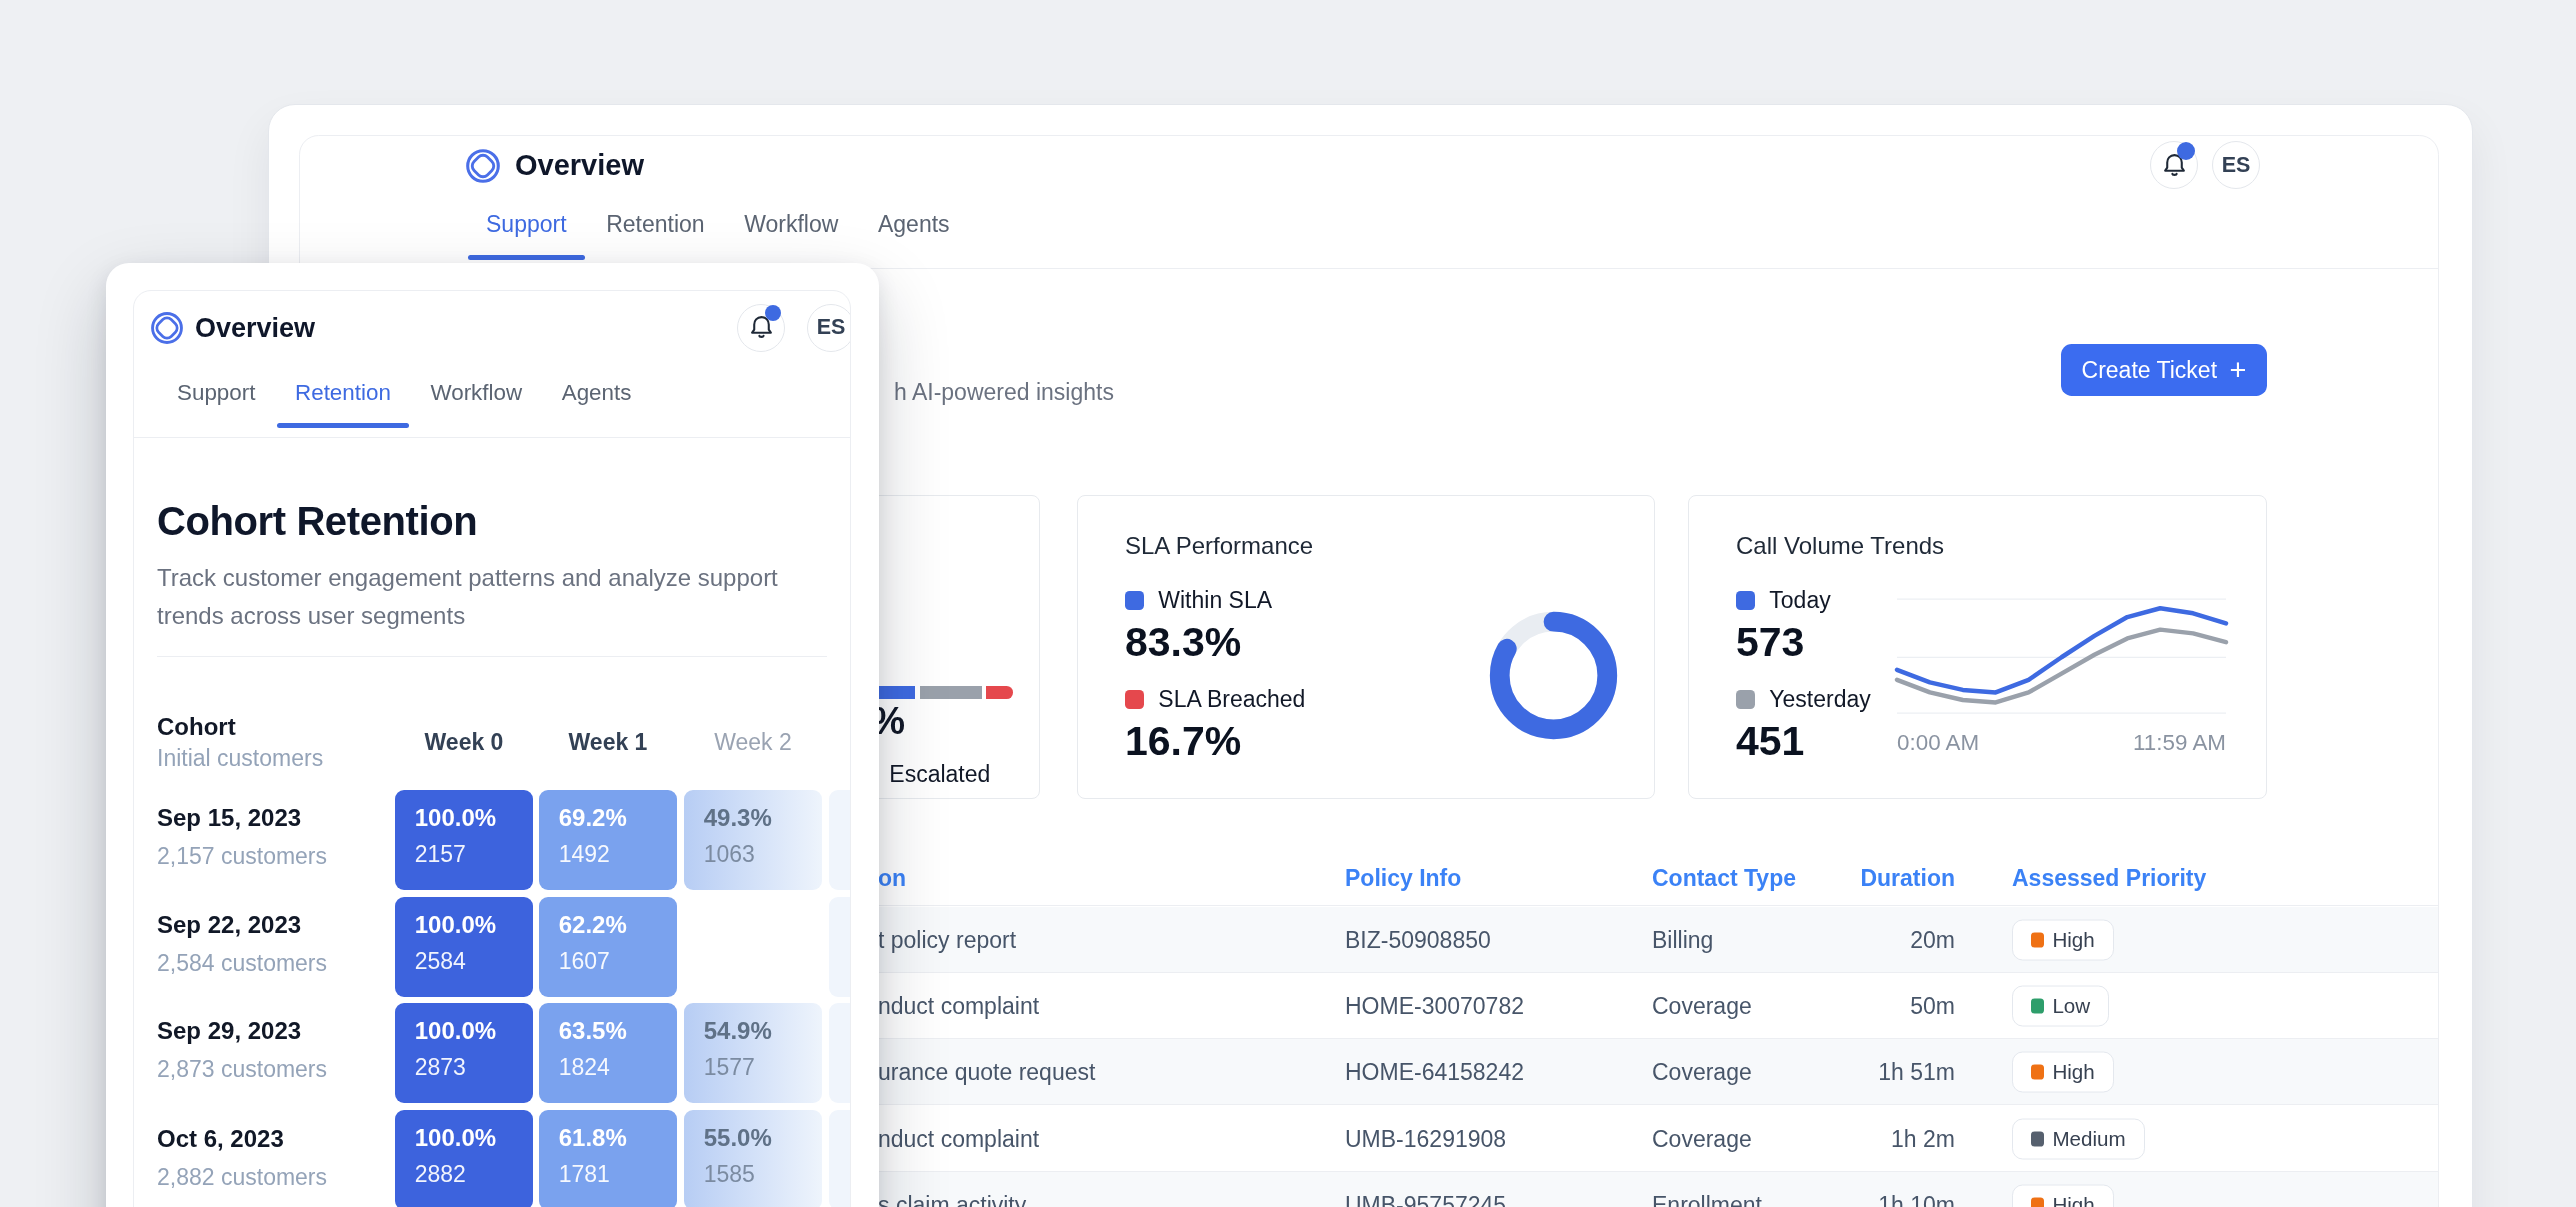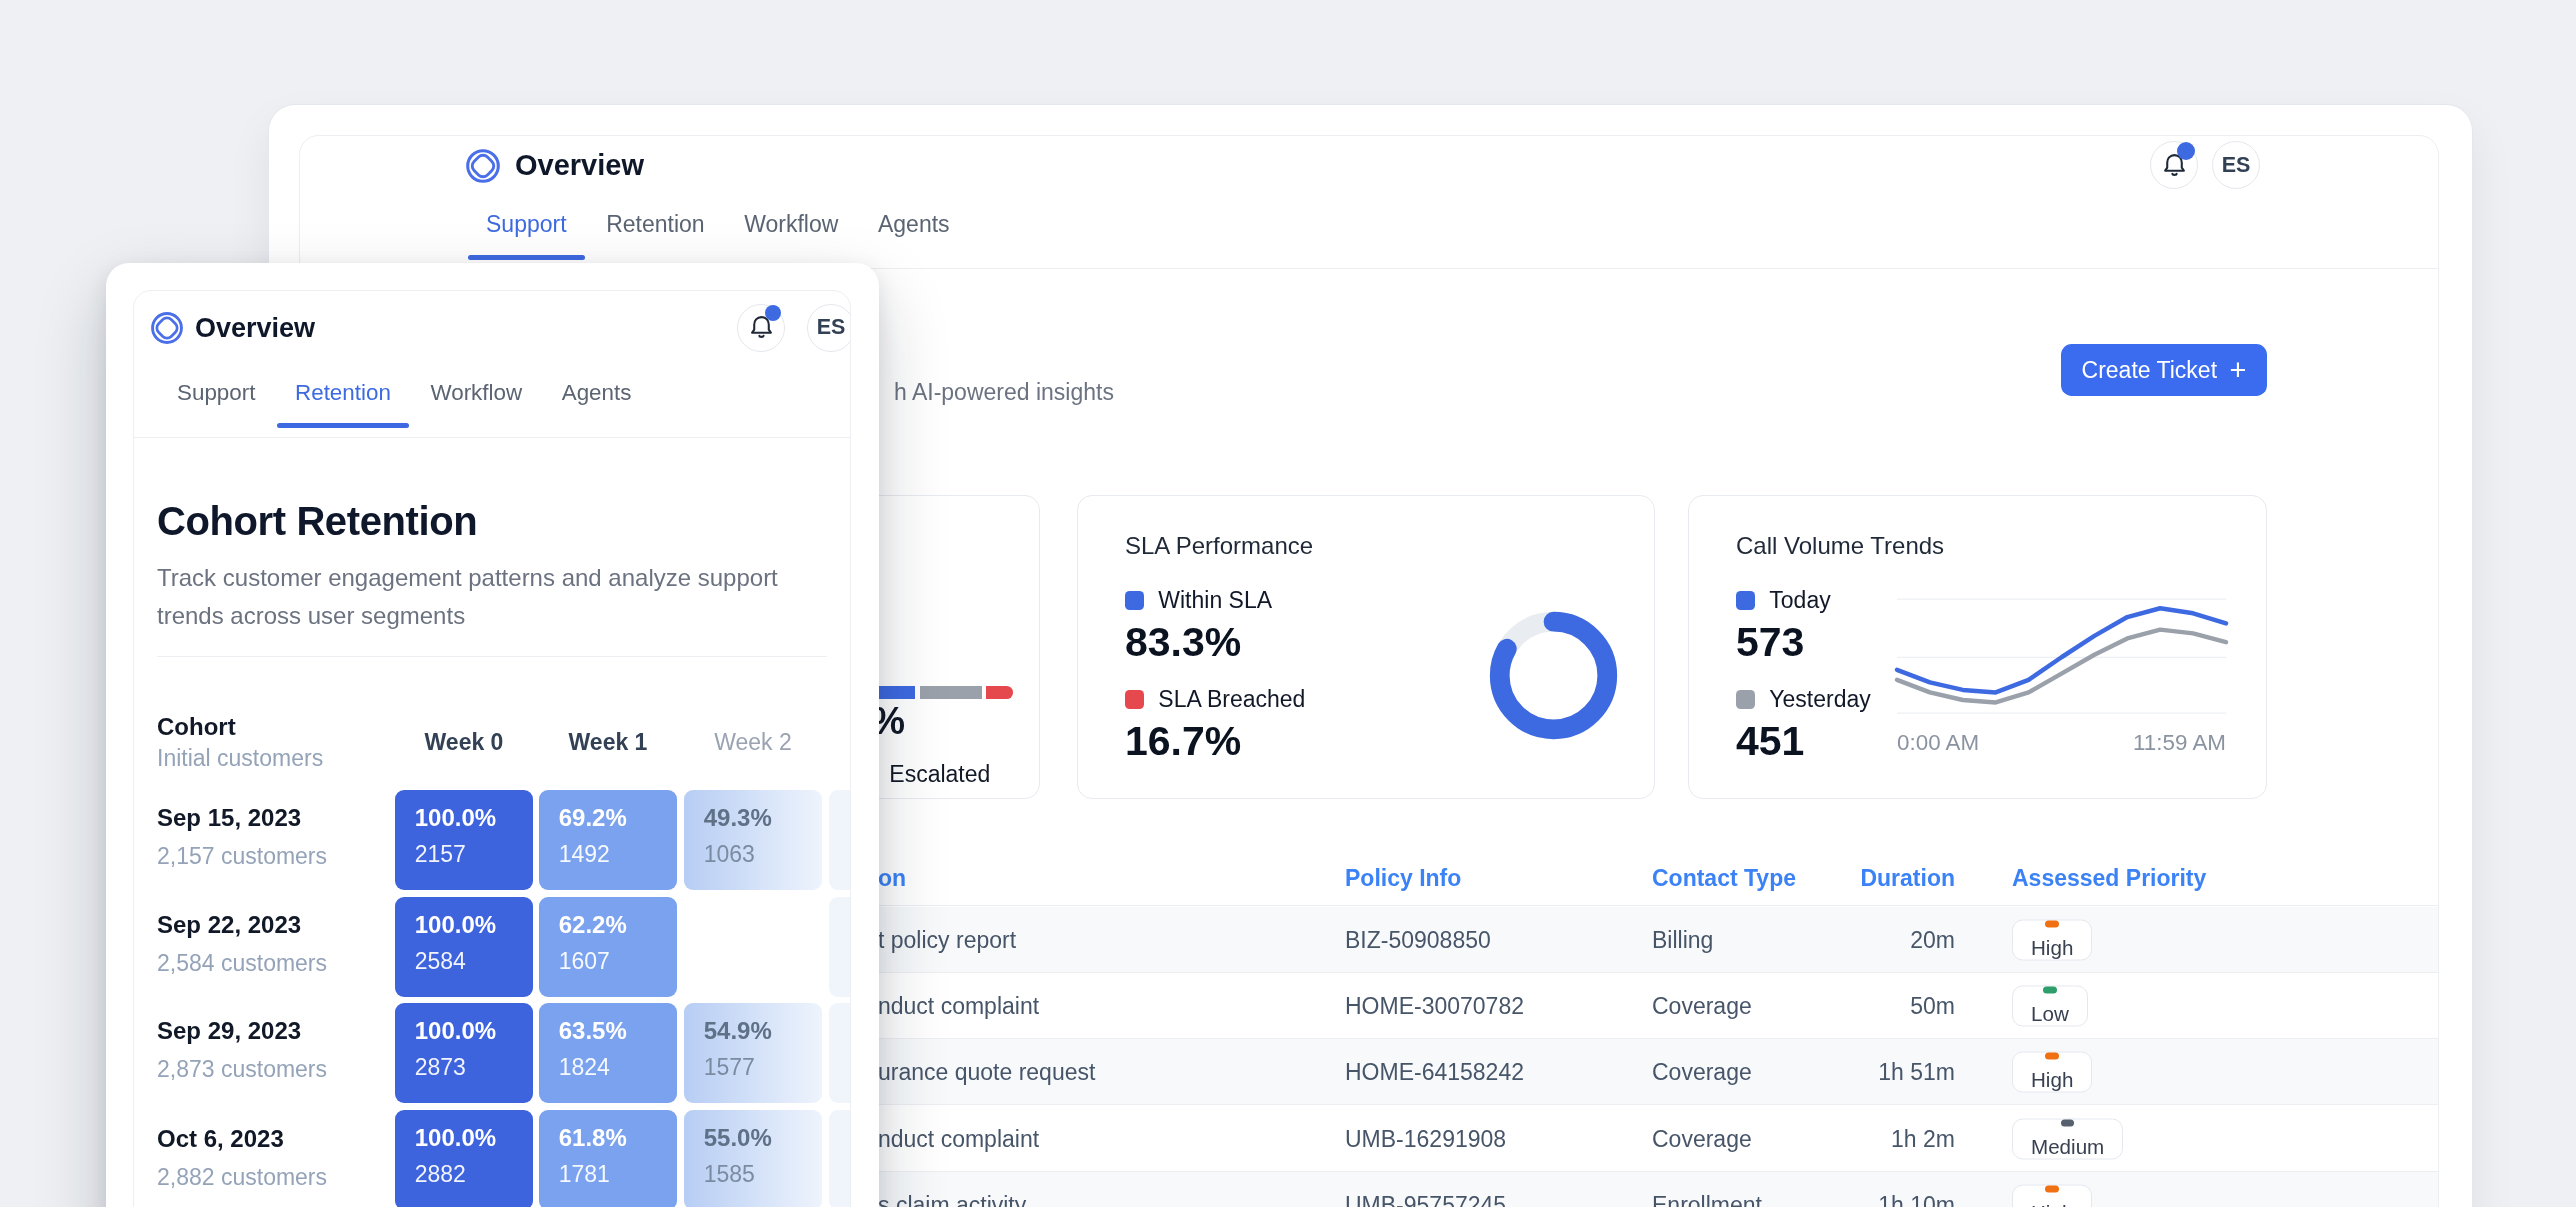--- a/index.html
+++ b/index.html
@@ -41,21 +41,21 @@
     background:var(--accent); border-radius:3.6px;}
   .hdr-divider{position:absolute; left:0; right:0; height:0.9px; background:var(--border-soft);}
 
   
   .subtitle-frag{position:absolute; left:594px; top:243px; font-size:23px; color:var(--text-gray);}
   .create-btn{position:absolute; left:1761px; top:208px; width:206px; height:52px; background:#3b6cf0;
     border:none; border-radius:10.7px; color:#fff; font-size:23px; font-family:inherit;
     display:flex; align-items:center; justify-content:center; gap:12.5px; cursor:pointer;}
   .create-btn .plus{font-size:29px; font-weight:400; line-height:1;}
 
-  .card{position:absolute; top:359px; height:304px; background:#fff; border:1.8px solid #e7eaee; border-radius:15px;}
+  .card{position:absolute; top:359px; height:304px; background:#fff; border:1.8px solid #e7eaee; border-radius:8px;}
   .card1{left:161px; width:579px;}
   .card2{left:777px; width:578px;}
   .card3{left:1388px; width:579px;}
   .card-title{position:absolute; left:47px; top:36px; font-size:24px; color:#1f2937;}
   .legend-row{position:absolute; left:47px; display:flex; align-items:center; gap:14.3px;}
   .legend-sq{width:19px; height:19px; border-radius:4.5px;}
   .legend-label{font-size:23px; color:#111827;}
   .big-val{position:absolute; left:47px; font-size:41px; font-weight:700; color:#0b1220;}
 
   
@@ -82,21 +82,21 @@
   .tbl-divider{position:absolute; left:0; right:0; top:769px; height:0.9px; background:var(--border-soft);}
   .trow{position:absolute; left:0; right:0; height:66px; border-bottom:0.9px solid var(--border-soft); cursor:pointer;}
   .trow.alt{background:var(--row-alt);}
   .trow .c{position:absolute; top:50%; transform:translateY(-50%); font-size:23px; color:#475569;}
   .c-desc{left:578px; color:#1f2937;}
   .c-policy{left:1045px;}
   .c-contact{left:1352px;}
   .c-duration{left:1521px; width:134px; text-align:right; color:#334155;}
   .badge{position:absolute; left:1712px; top:50%; transform:translateY(-50%); height:41px;
     display:flex; align-items:center; gap:8px; padding:0 18px; background:#fff;
-    border:1.8px solid #e4e8ee; border-radius:10.7px;flex-direction:column;}
+    border:1.8px solid #e4e8ee; border-radius:10.7px;}
   .badge .dot{width:13.4px; height:15px; border-radius:3.6px;}
   .badge .blabel{font-size:20.6px; color:#374151;}
 
   
   .f-heading{position:absolute; left:23px; top:208px; font-size:40px; font-weight:800; color:#0f172a; letter-spacing:-0.4px;}
   .f-desc{position:absolute; left:23px; top:268px; width:644px; font-size:24px; line-height:38px; color:#6b7280;}
   .f-divider{position:absolute; left:23px; right:23px; top:365px; height:0.9px; background:var(--border-soft);}
 
   .cohort-label-h{position:absolute; left:23px; top:422px; font-size:24px; font-weight:700; color:#111827;}
   .cohort-label-sub{position:absolute; left:23px; top:454px; font-size:23px; color:var(--text-light);}

